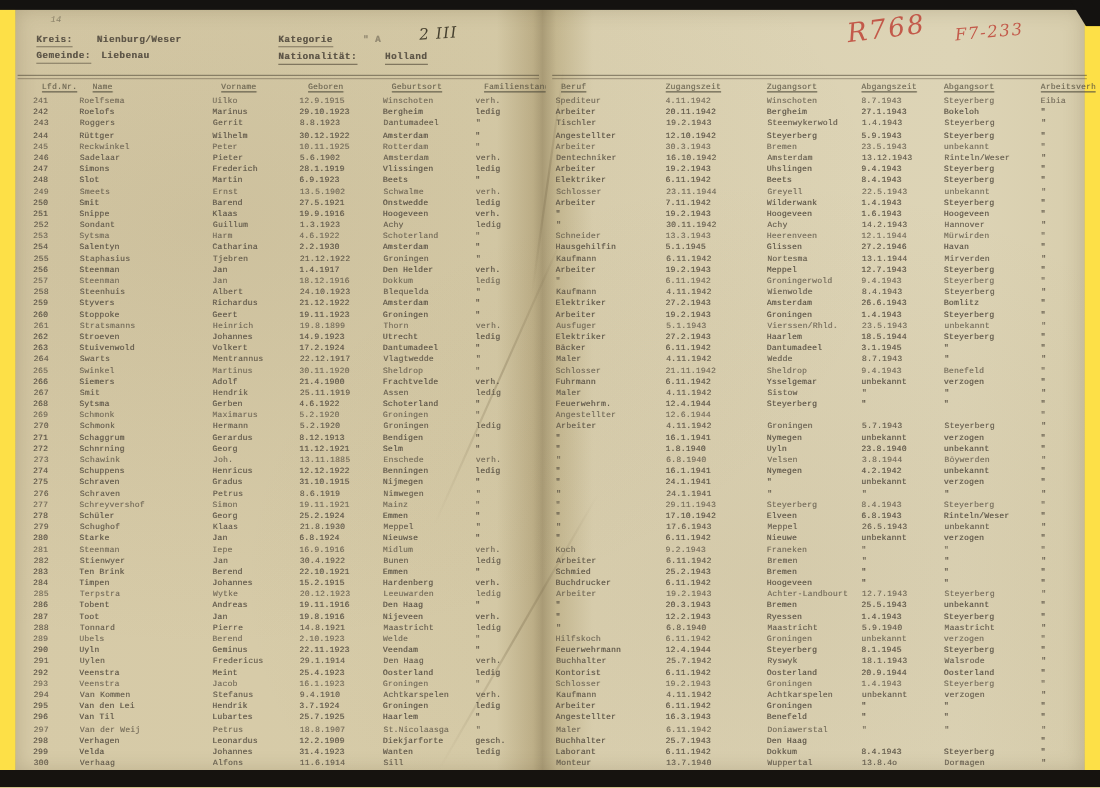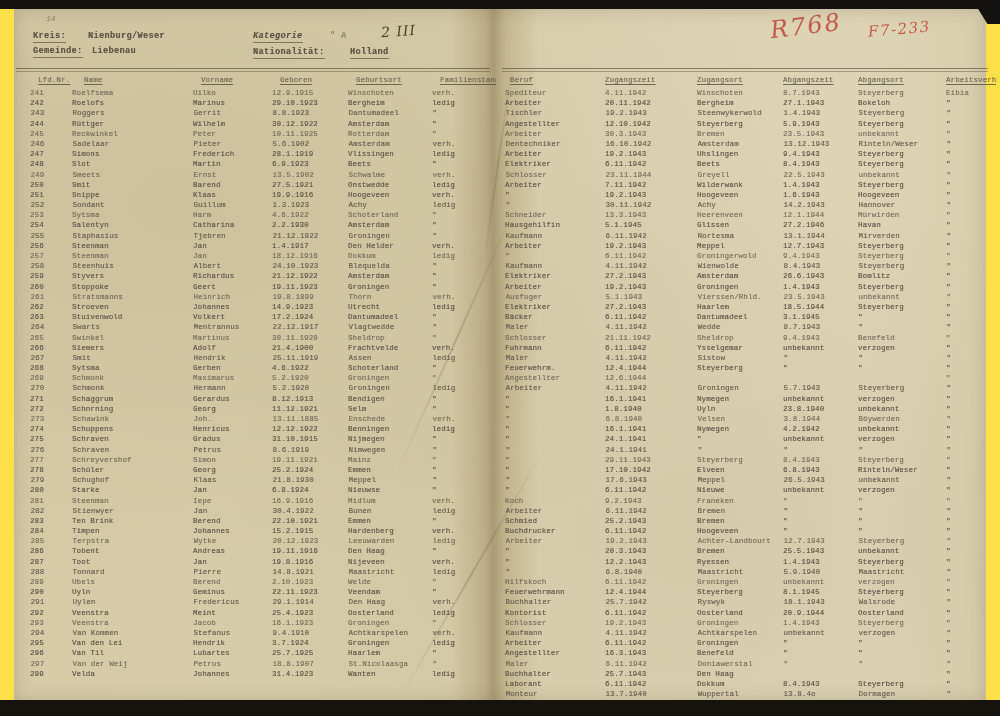--- a/index.html
+++ b/index.html
@@ -77,21 +77,21 @@
   <div class="band-bottom"></div>
   <div class="corner-tr"></div>
 
   <div class="pencil-faint">14</div>
 
   <span class="hdr-label tw" style="left:33px;top:31px;">Kreis:</span>
   <span class="hdr-value tw" style="left:88px;top:31px;">Nienburg/Weser</span>
   <span class="hdr-label tw" style="left:33px;top:46px;">Gemeinde:</span>
   <span class="hdr-value tw" style="left:92px;top:46px;">Liebenau</span>
 
-  <span class="hdr-label tw" style="left:253px;top:31px;font-style:italic;">Kategorie</span>
+  <span class="hdr-label tw" style="left:253px;top:31px;">Kategorie</span>
   <span class="hdr-value tw" style="left:330px;top:31px;opacity:0.55;">" A</span>
   <span class="hand-pencil">2 III</span>
   <span class="hdr-label tw" style="left:253px;top:47px;">Nationalität:</span>
   <span class="hdr-value tw underlined" style="left:350px;top:47px;">Holland</span>
 
   <span class="hand-red r1">R768</span>
   <span class="hand-red r2">F7-233</span>
 
   <div class="rule" style="left:16px;top:68px;width:474px;"></div>
   <div class="rule thin" style="left:16px;top:71px;width:474px;"></div>
@@ -558,26 +558,42 @@
         </div>
         <div class="trow">
           <span class="c c0">297</span>
           <span class="c c1">Van der Weij</span>
           <span class="c c2">Petrus</span>
           <span class="c c3">18.8.1907</span>
           <span class="c c4">St.Nicolaasga</span>
           <span class="c c5">"</span>
         </div>
         <div class="trow">
+          <span class="c c0">298</span>
+          <span class="c c1">Verhagen</span>
+          <span class="c c2">Leonardus</span>
+          <span class="c c3">12.2.1909</span>
+          <span class="c c4">Diekjarforte</span>
+          <span class="c c5">gesch.</span>
+        </div>
+        <div class="trow">
           <span class="c c0">299</span>
           <span class="c c1">Velda</span>
           <span class="c c2">Johannes</span>
           <span class="c c3">31.4.1923</span>
           <span class="c c4">Wanten</span>
           <span class="c c5">ledig</span>
+        </div>
+        <div class="trow">
+          <span class="c c0">300</span>
+          <span class="c c1">Verhaag</span>
+          <span class="c c2">Alfons</span>
+          <span class="c c3">11.6.1914</span>
+          <span class="c c4">Sill</span>
+          <span class="c c5"></span>
         </div>
       </div>
   </div>
 
   <div class="tbl tbl-right">
     <div class="trow th">
         <span class="c c0">Beruf</span>
         <span class="c c1">Zugangszeit</span>
         <span class="c c2">Zugangsort</span>
         <span class="c c3">Abgangszeit</span>

